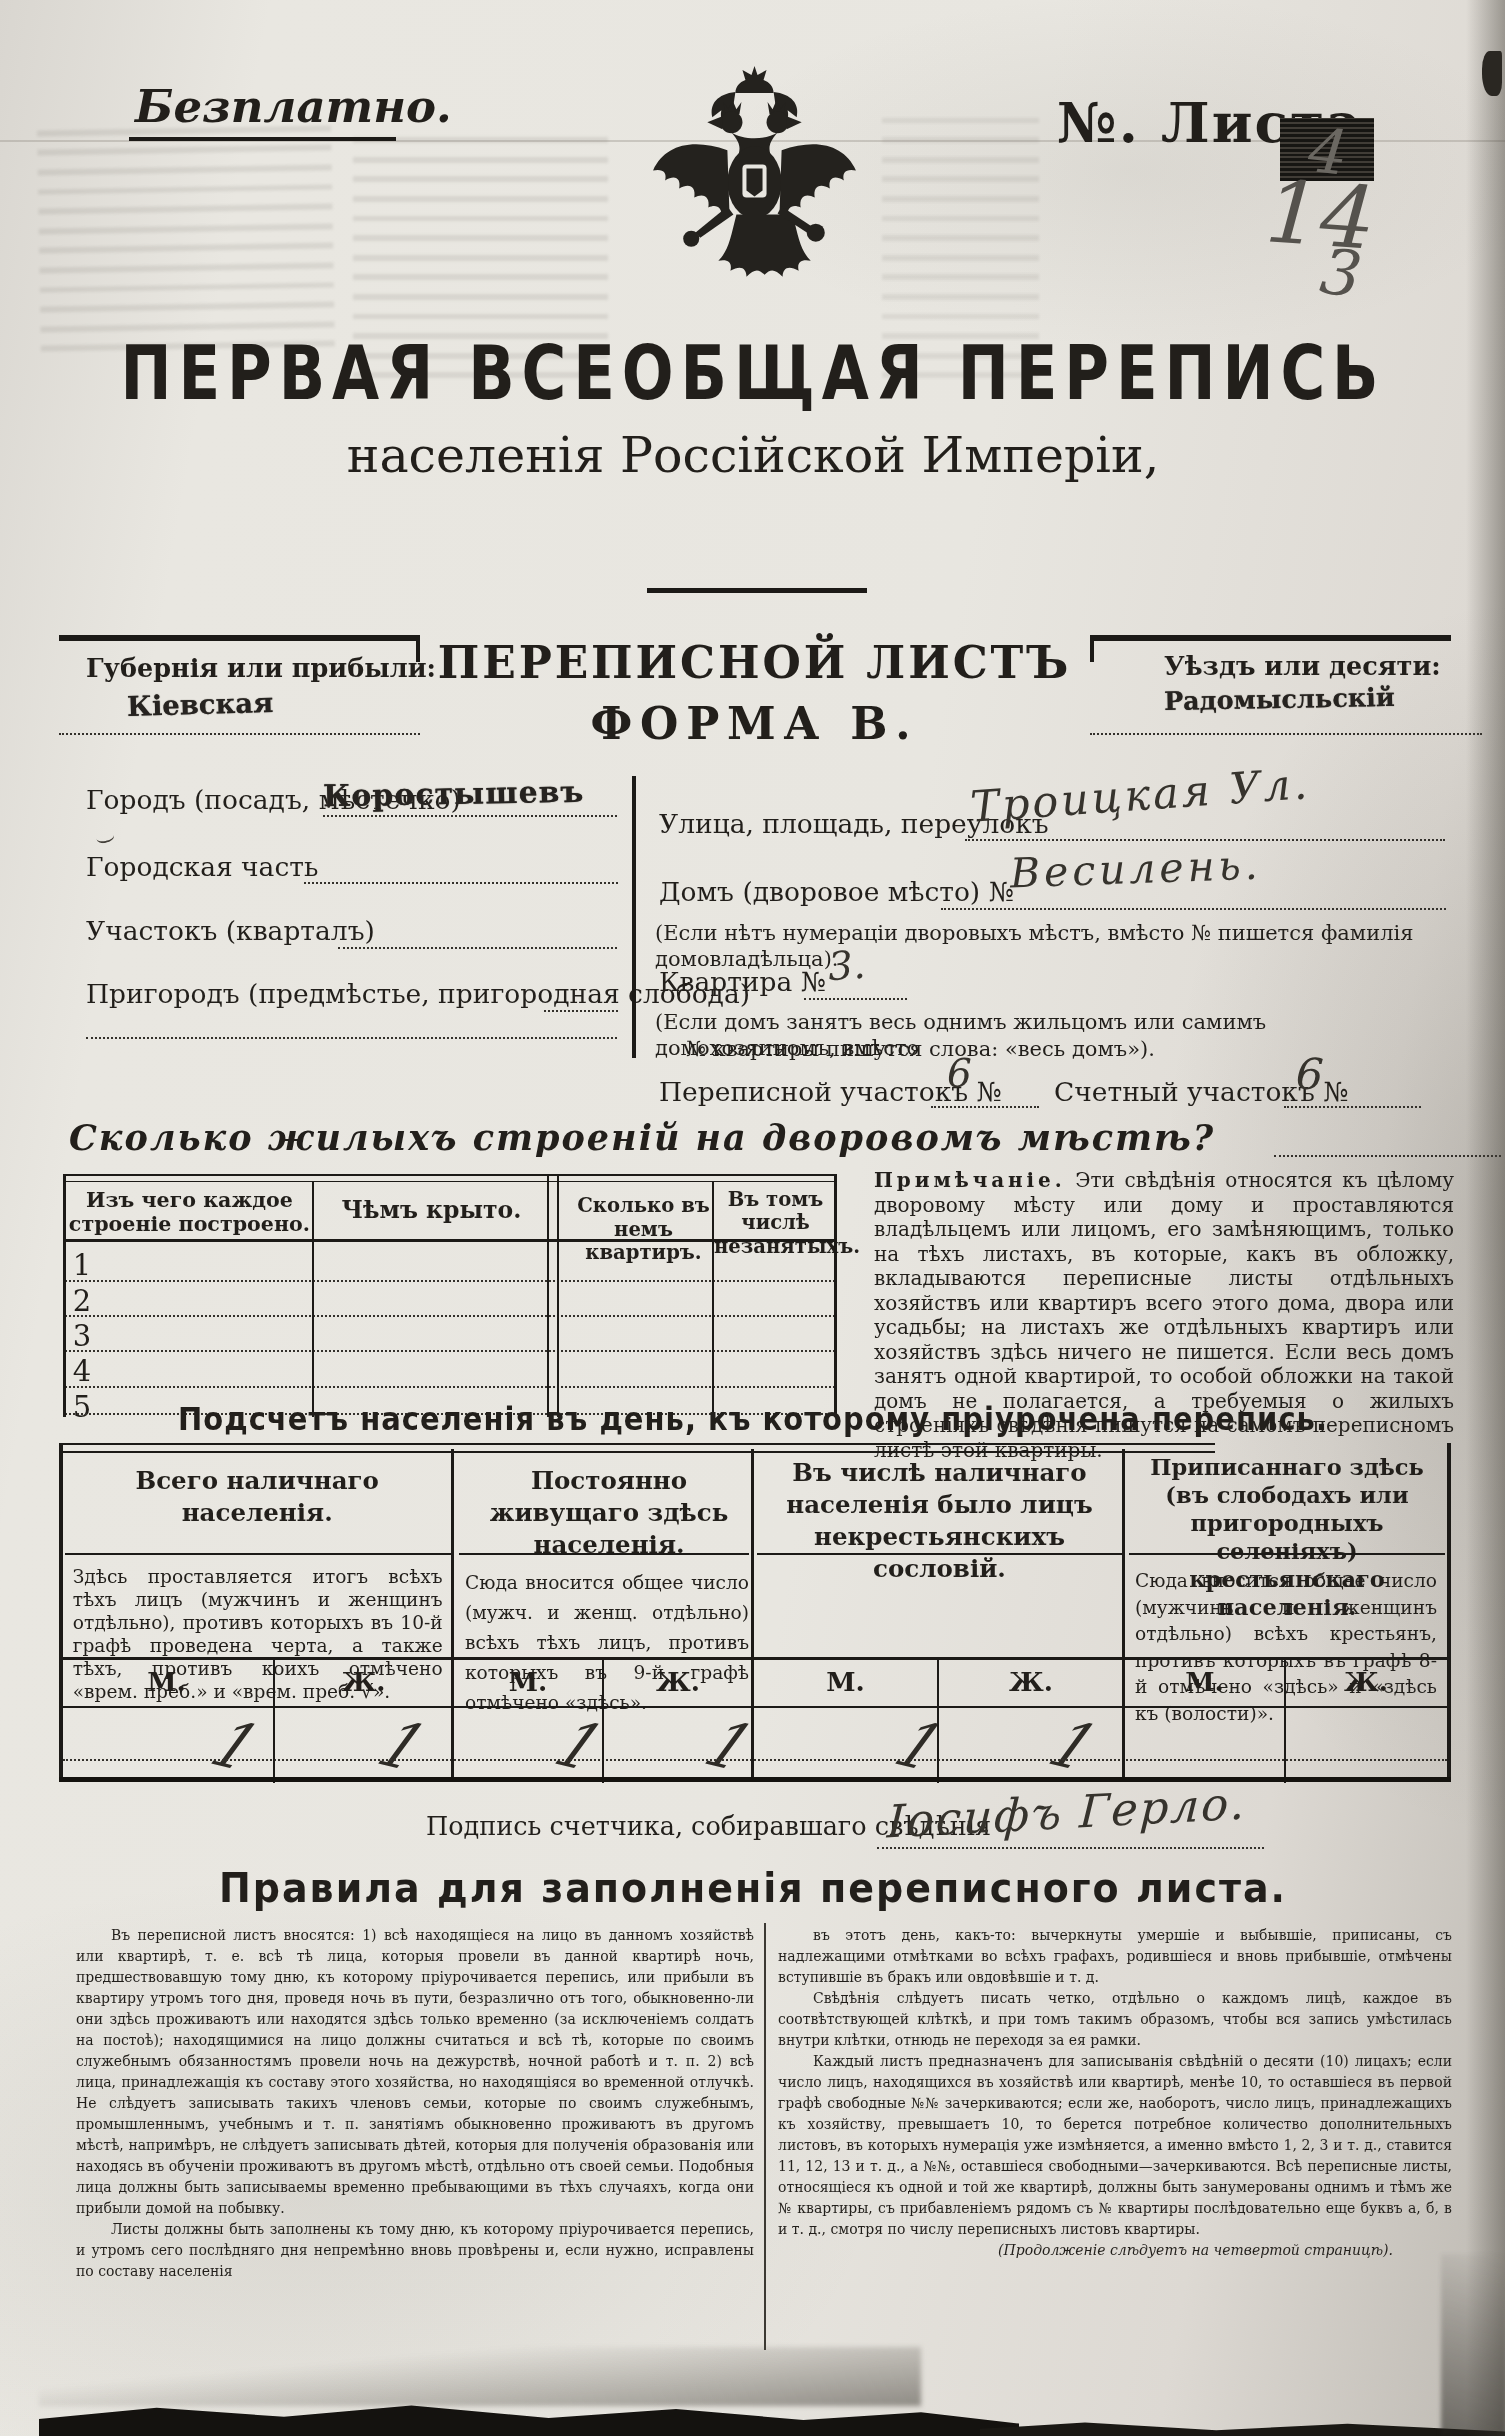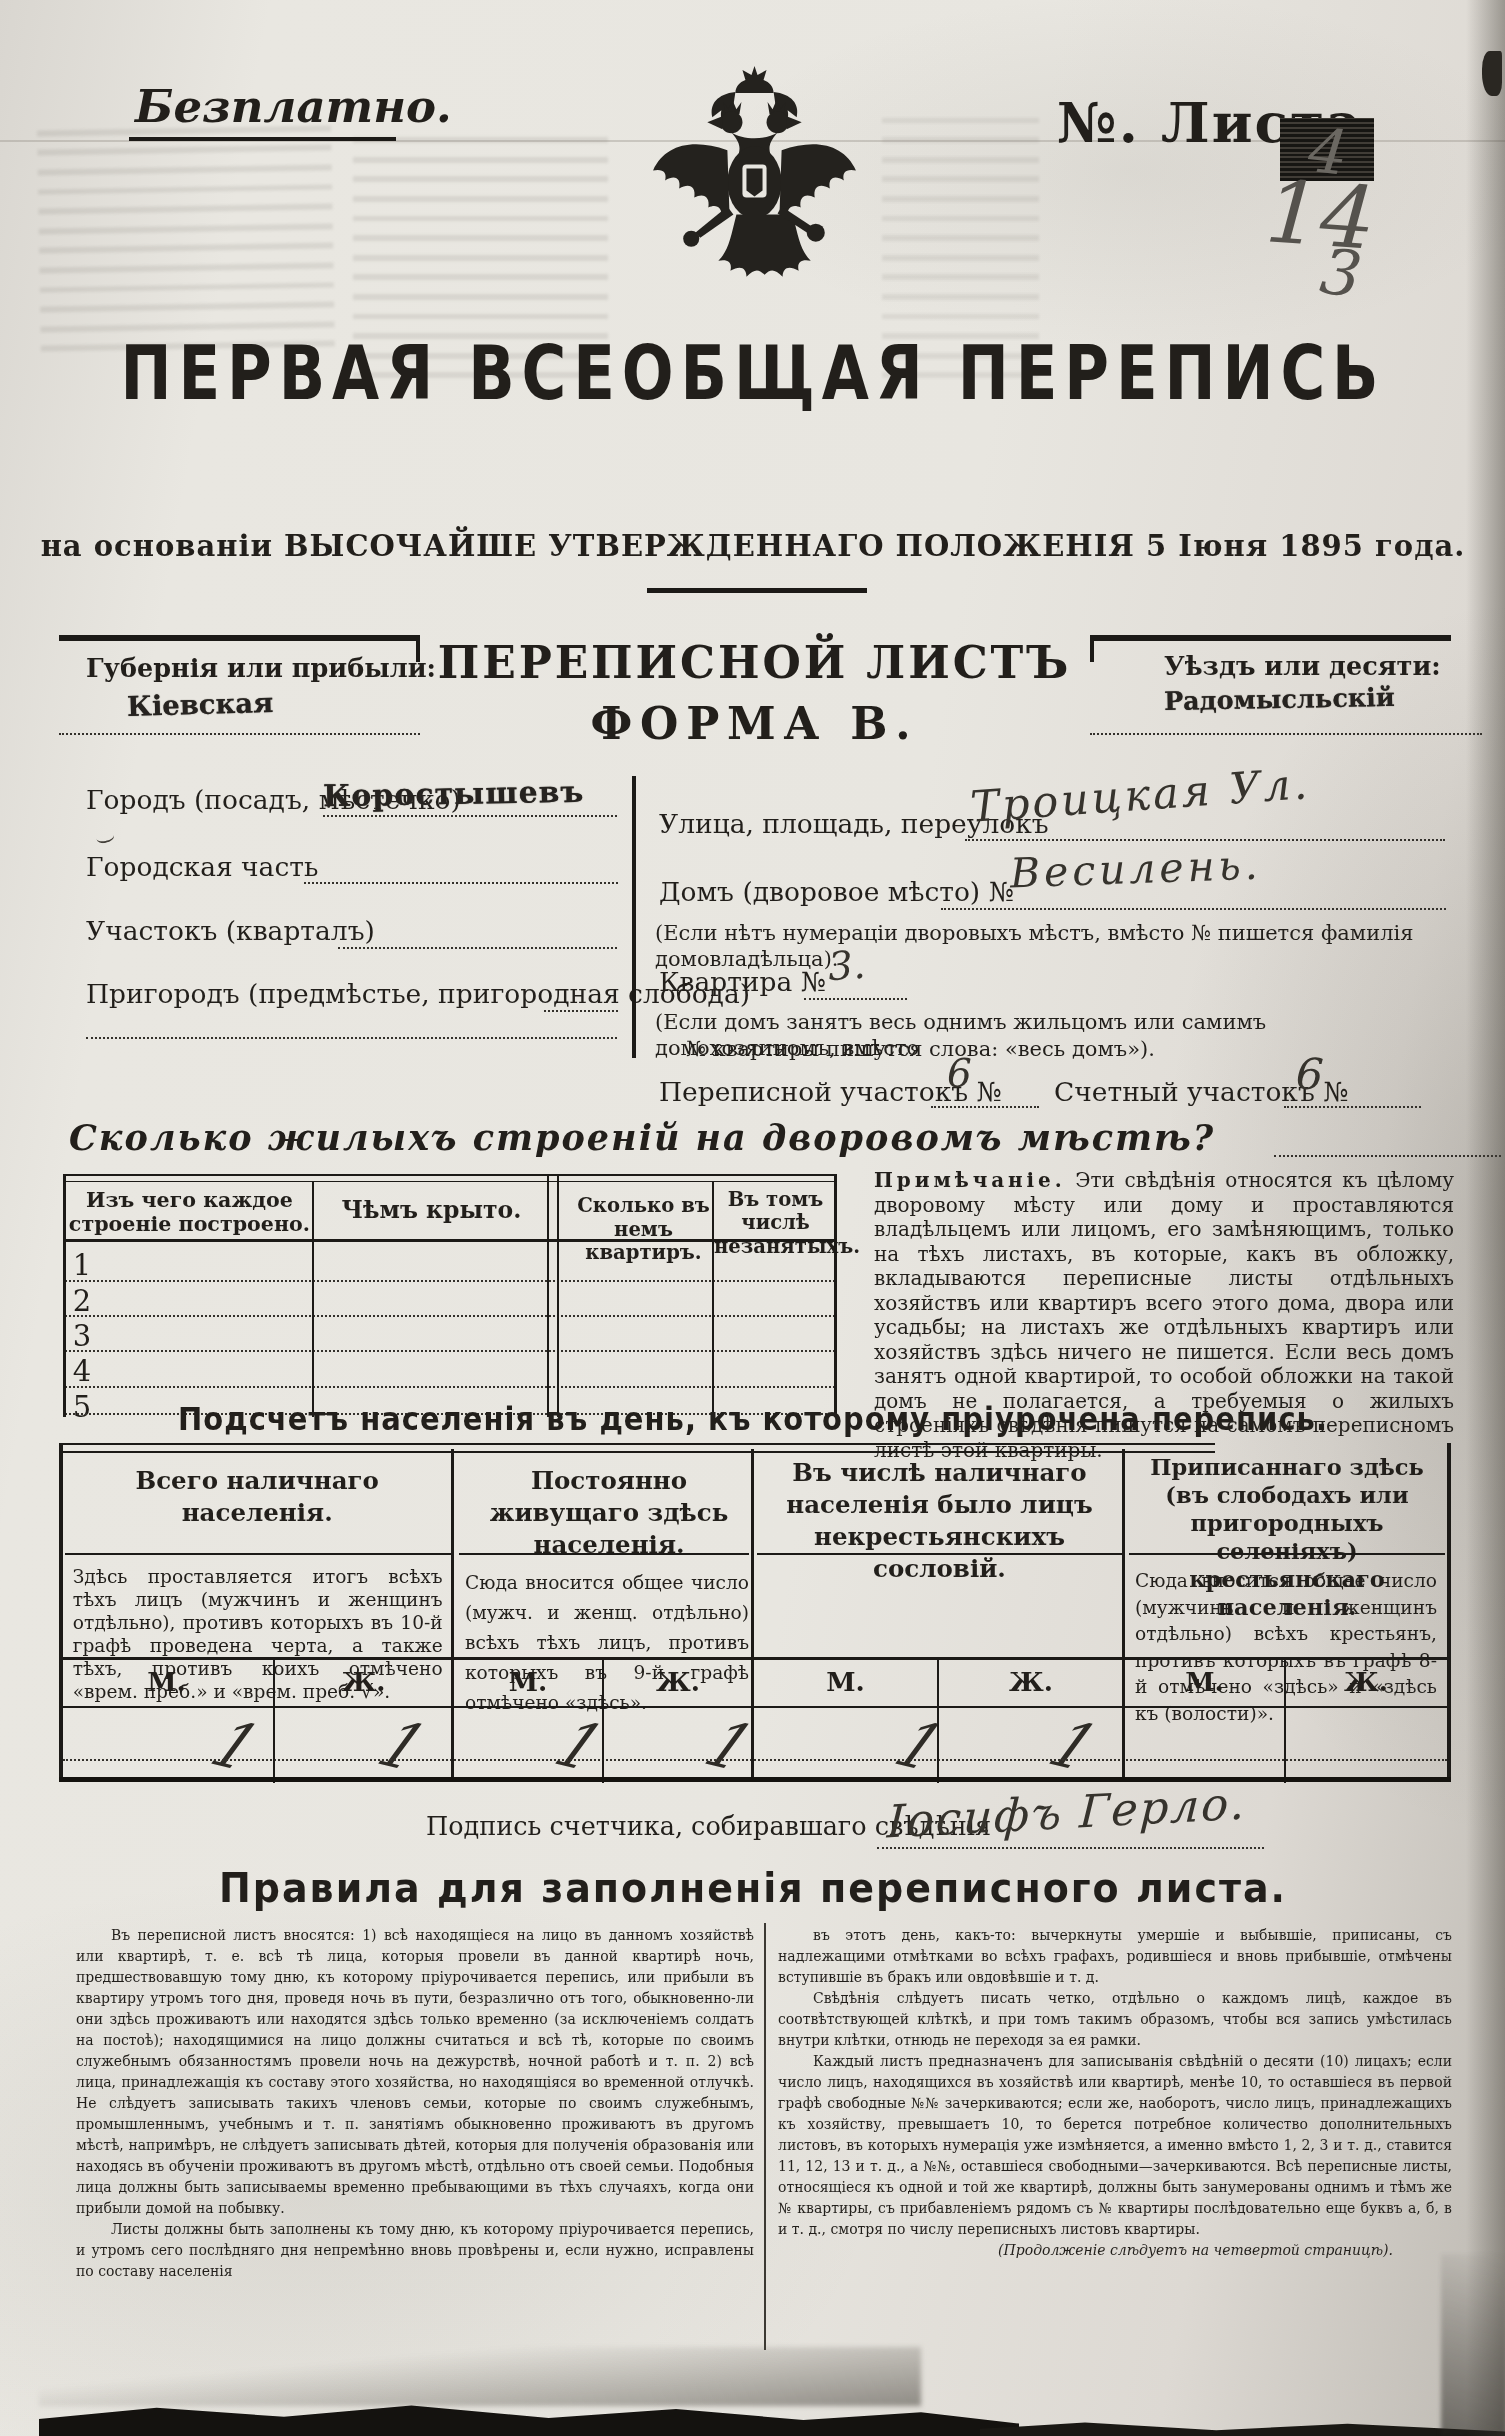--- a/index.html
+++ b/index.html
@@ -74,21 +74,21 @@
     </svg>
   </div>
 
   <div class="abs serif b" style="left:1057px;top:90px;font-size:55px;letter-spacing:2px;">№. Листа</div>
   <div class="abs" style="left:1280px;top:118px;width:94px;height:63px;background:repeating-linear-gradient(0deg,#161512 0 2.9px,#403c36 2.9px 4.9px);"></div>
   <div class="abs pencil" style="left:1309px;top:116px;font-size:61px;color:#6b6862;transform:rotate(6deg);">4</div>
   <div class="abs pencil" style="left:1266px;top:165px;font-size:86px;transform:rotate(4deg);">14</div>
   <div class="abs pencil" style="left:1321px;top:237px;font-size:63px;transform:rotate(8deg);">3</div>
 
   <div class="abs sans b ctr" style="left:0;top:329px;width:1506px;font-size:61px;letter-spacing:6.9px;transform:scaleY(1.22);transform-origin:top center;">ПЕРВАЯ ВСЕОБЩАЯ ПЕРЕПИСЬ</div>
-  <div class="abs serif ctr" style="left:0;top:529px;width:1506px;font-size:29px;letter-spacing:1px;font-weight:bold;">на основаніи ВЫСОЧАЙШЕ УТВЕРЖДЕННАГО ПОЛОЖЕНІЯ 5 Іюня 1895 года.</div>
+  <div class="abs serif ctr" style="left:0;top:427px;width:1506px;font-size:49px;">населенія Россійской Имперіи,</div>
   <div class="abs" style="left:647px;top:588px;width:220px;height:4.9px;background:#1c1a17;"></div>
 
   <div class="abs" style="left:59px;top:635px;width:361px;height:5.9px;background:#1c1a17;"></div>
   <div class="abs" style="left:416px;top:635px;width:3.9px;height:27.4px;background:#1c1a17;"></div>
   <div class="abs serif b" style="left:86px;top:653px;font-size:25.5px;">Губернія или прибыли:</div>
   <div class="abs stamp" style="left:127px;top:688px;font-size:27.4px;transform:rotate(-1.5deg);">Кіевская</div>
   <div class="abs dotline" style="left:59px;top:733px;width:361px;"></div>
 
   <div class="abs serif b ctr" style="left:421px;top:637px;width:667px;font-size:44px;letter-spacing:2.9px;">ПЕРЕПИСНОЙ ЛИСТЪ</div>
   <div class="abs serif b ctr" style="left:421px;top:698px;width:667px;font-size:44px;letter-spacing:7.8px;">ФОРМА В.</div>

